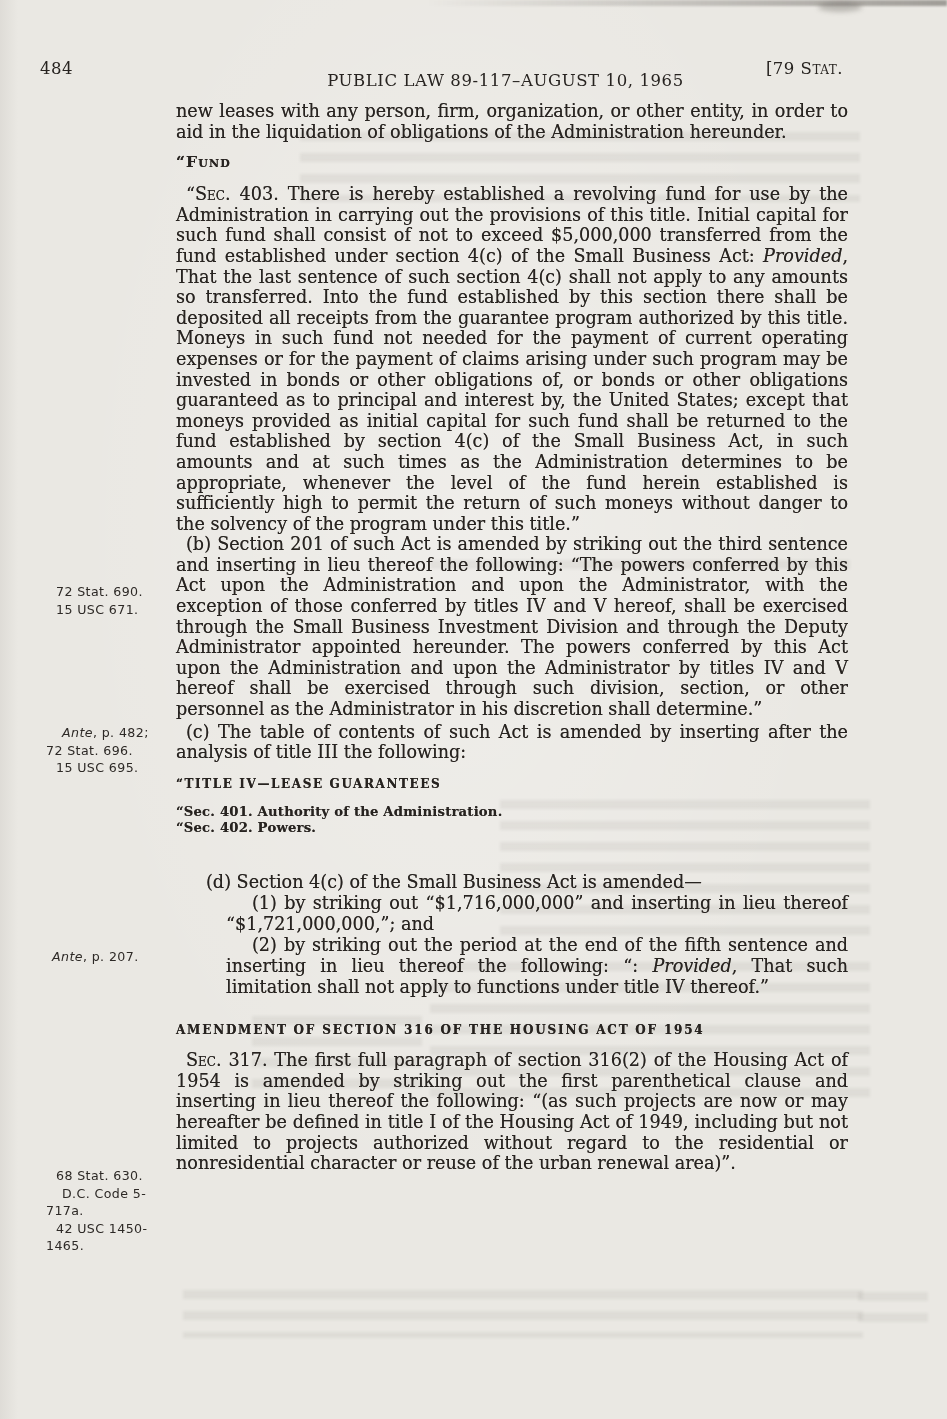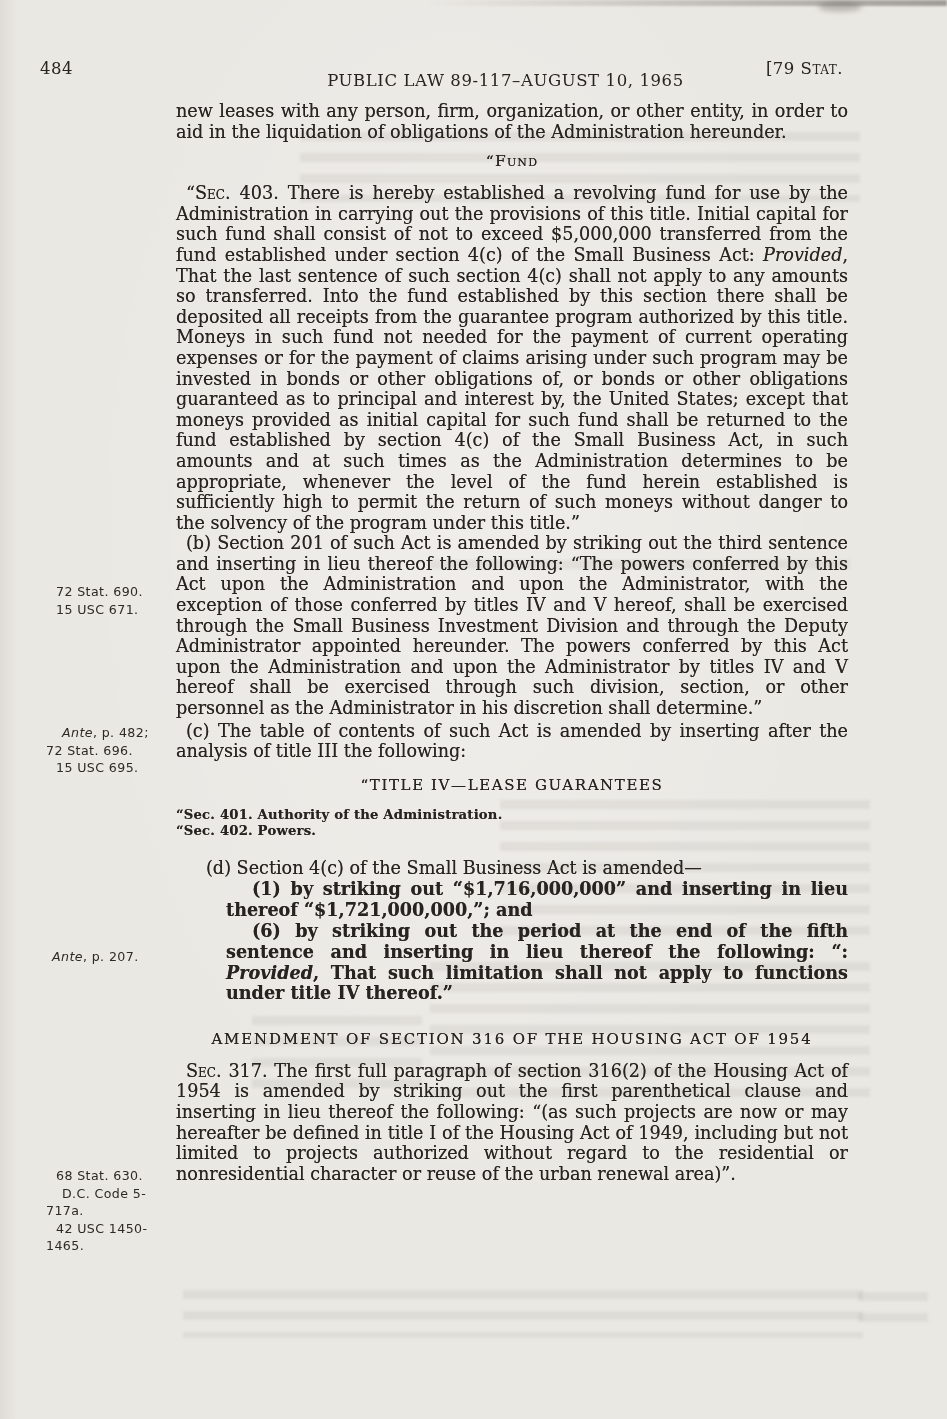--- a/index.html
+++ b/index.html
@@ -44,31 +44,31 @@
   .nline.pl6{padding-left:6px;}
   .nline.pl10{padding-left:10px;}
   .nline.pl16{padding-left:16px;}
 
   
   .column{position:absolute;left:176px;top:101px;width:672px;}
   p.body{margin:0;font-size:17.6px;line-height:20.6px;text-align:justify;
     text-shadow:0 0 0.5px rgba(39,34,27,0.65);}
   p.indent{text-indent:10px;}
   p.indent-d{text-indent:30px;}
-  p.sub{padding-left:50px;text-indent:26px;font-weight:bold;}
+  p.sub{padding-left:50px;text-indent:26px;}
   p.mt2{margin-top:2px;}
   .it{font-style:italic;}
   .sc{font-variant:small-caps;}
 
-  h3{margin:0;font-weight:normal;text-align:center;
+  h3{margin:0;font-weight:bold;
     text-shadow:0 0 0.6px rgba(39,34,27,0.8);}
   .fundhead{margin:10px 0 13px;font-size:15.5px;letter-spacing:1.2px;}
   .fundhead .sc{font-variant:small-caps;}
-  .titlehead{margin:14px 0 13px;font-size:15px;letter-spacing:1.6px;}
-  .amendhead{margin:26px 0 13px;font-size:15px;letter-spacing:1.8px;}
+  .titlehead{margin:14px 0 13px;font-size:12px;letter-spacing:1.6px;}
+  .amendhead{margin:26px 0 13px;font-size:12px;letter-spacing:1.8px;}
 
   .toc{margin:0 0 10px;font-size:13.2px;font-weight:bold;line-height:16.4px;
     letter-spacing:0.2px;}
   .tocline{text-shadow:0 0 0.4px rgba(39,34,27,0.6);}
   .d-group p{margin-top:1px;}
 </style>
 </head>
 <body>
 
 <div class="sheet">
@@ -123,23 +123,23 @@
     <p class="body indent mt2"><span>(c) The table of contents of such Act is amended by inserting after the analysis of title III the following:</span></p>
 
     <h3 class="titlehead"><span>“TITLE IV—LEASE GUARANTEES</span></h3>
 
     <div class="toc">
       <div class="tocline"><span>“Sec. 401. Authority of the Administration.</span></div>
       <div class="tocline"><span>“Sec. 402. Powers.</span></div>
     </div>
 
     <div class="d-group">
-      <p class="body indent-d" style="margin-top:18px;"><span>(d) Section 4(c) of the Small Business Act is amended—</span></p>
+      <p class="body indent-d" style="margin-top:35px;"><span>(d) Section 4(c) of the Small Business Act is amended—</span></p>
       <p class="body sub"><span>(1) by striking out “$1,716,000,000” and inserting in lieu thereof “$1,721,000,000,”; and</span></p>
-      <p class="body sub"><span>(6) by striking out the period at the end of the fifth sentence and inserting in lieu thereof the following: “: </span><span class="it">Provided</span><span>, That such limitation shall not apply to functions under title IV thereof.”</span></p>
+      <p class="body sub"><span>(2) by striking out the period at the end of the fifth sentence and inserting in lieu thereof the following: “: </span><span class="it">Provided</span><span>, That such limitation shall not apply to functions under title IV thereof.”</span></p>
     </div>
 
     <h3 class="amendhead"><span>AMENDMENT OF SECTION 316 OF THE HOUSING ACT OF 1954</span></h3>
 
     <p class="body indent"><span class="sc">Sec. 317.</span><span> The first full paragraph of section 316(2) of the Housing Act of 1954 is amended by striking out the first parenthetical clause and inserting in lieu thereof the following: “(as such projects are now or may hereafter be defined in title I of the Housing Act of 1949, including but not limited to projects authorized without regard to the residential or nonresidential character or reuse of the urban renewal area)”.</span></p>
   </main>
 
 </div>
 
 </body></html>

